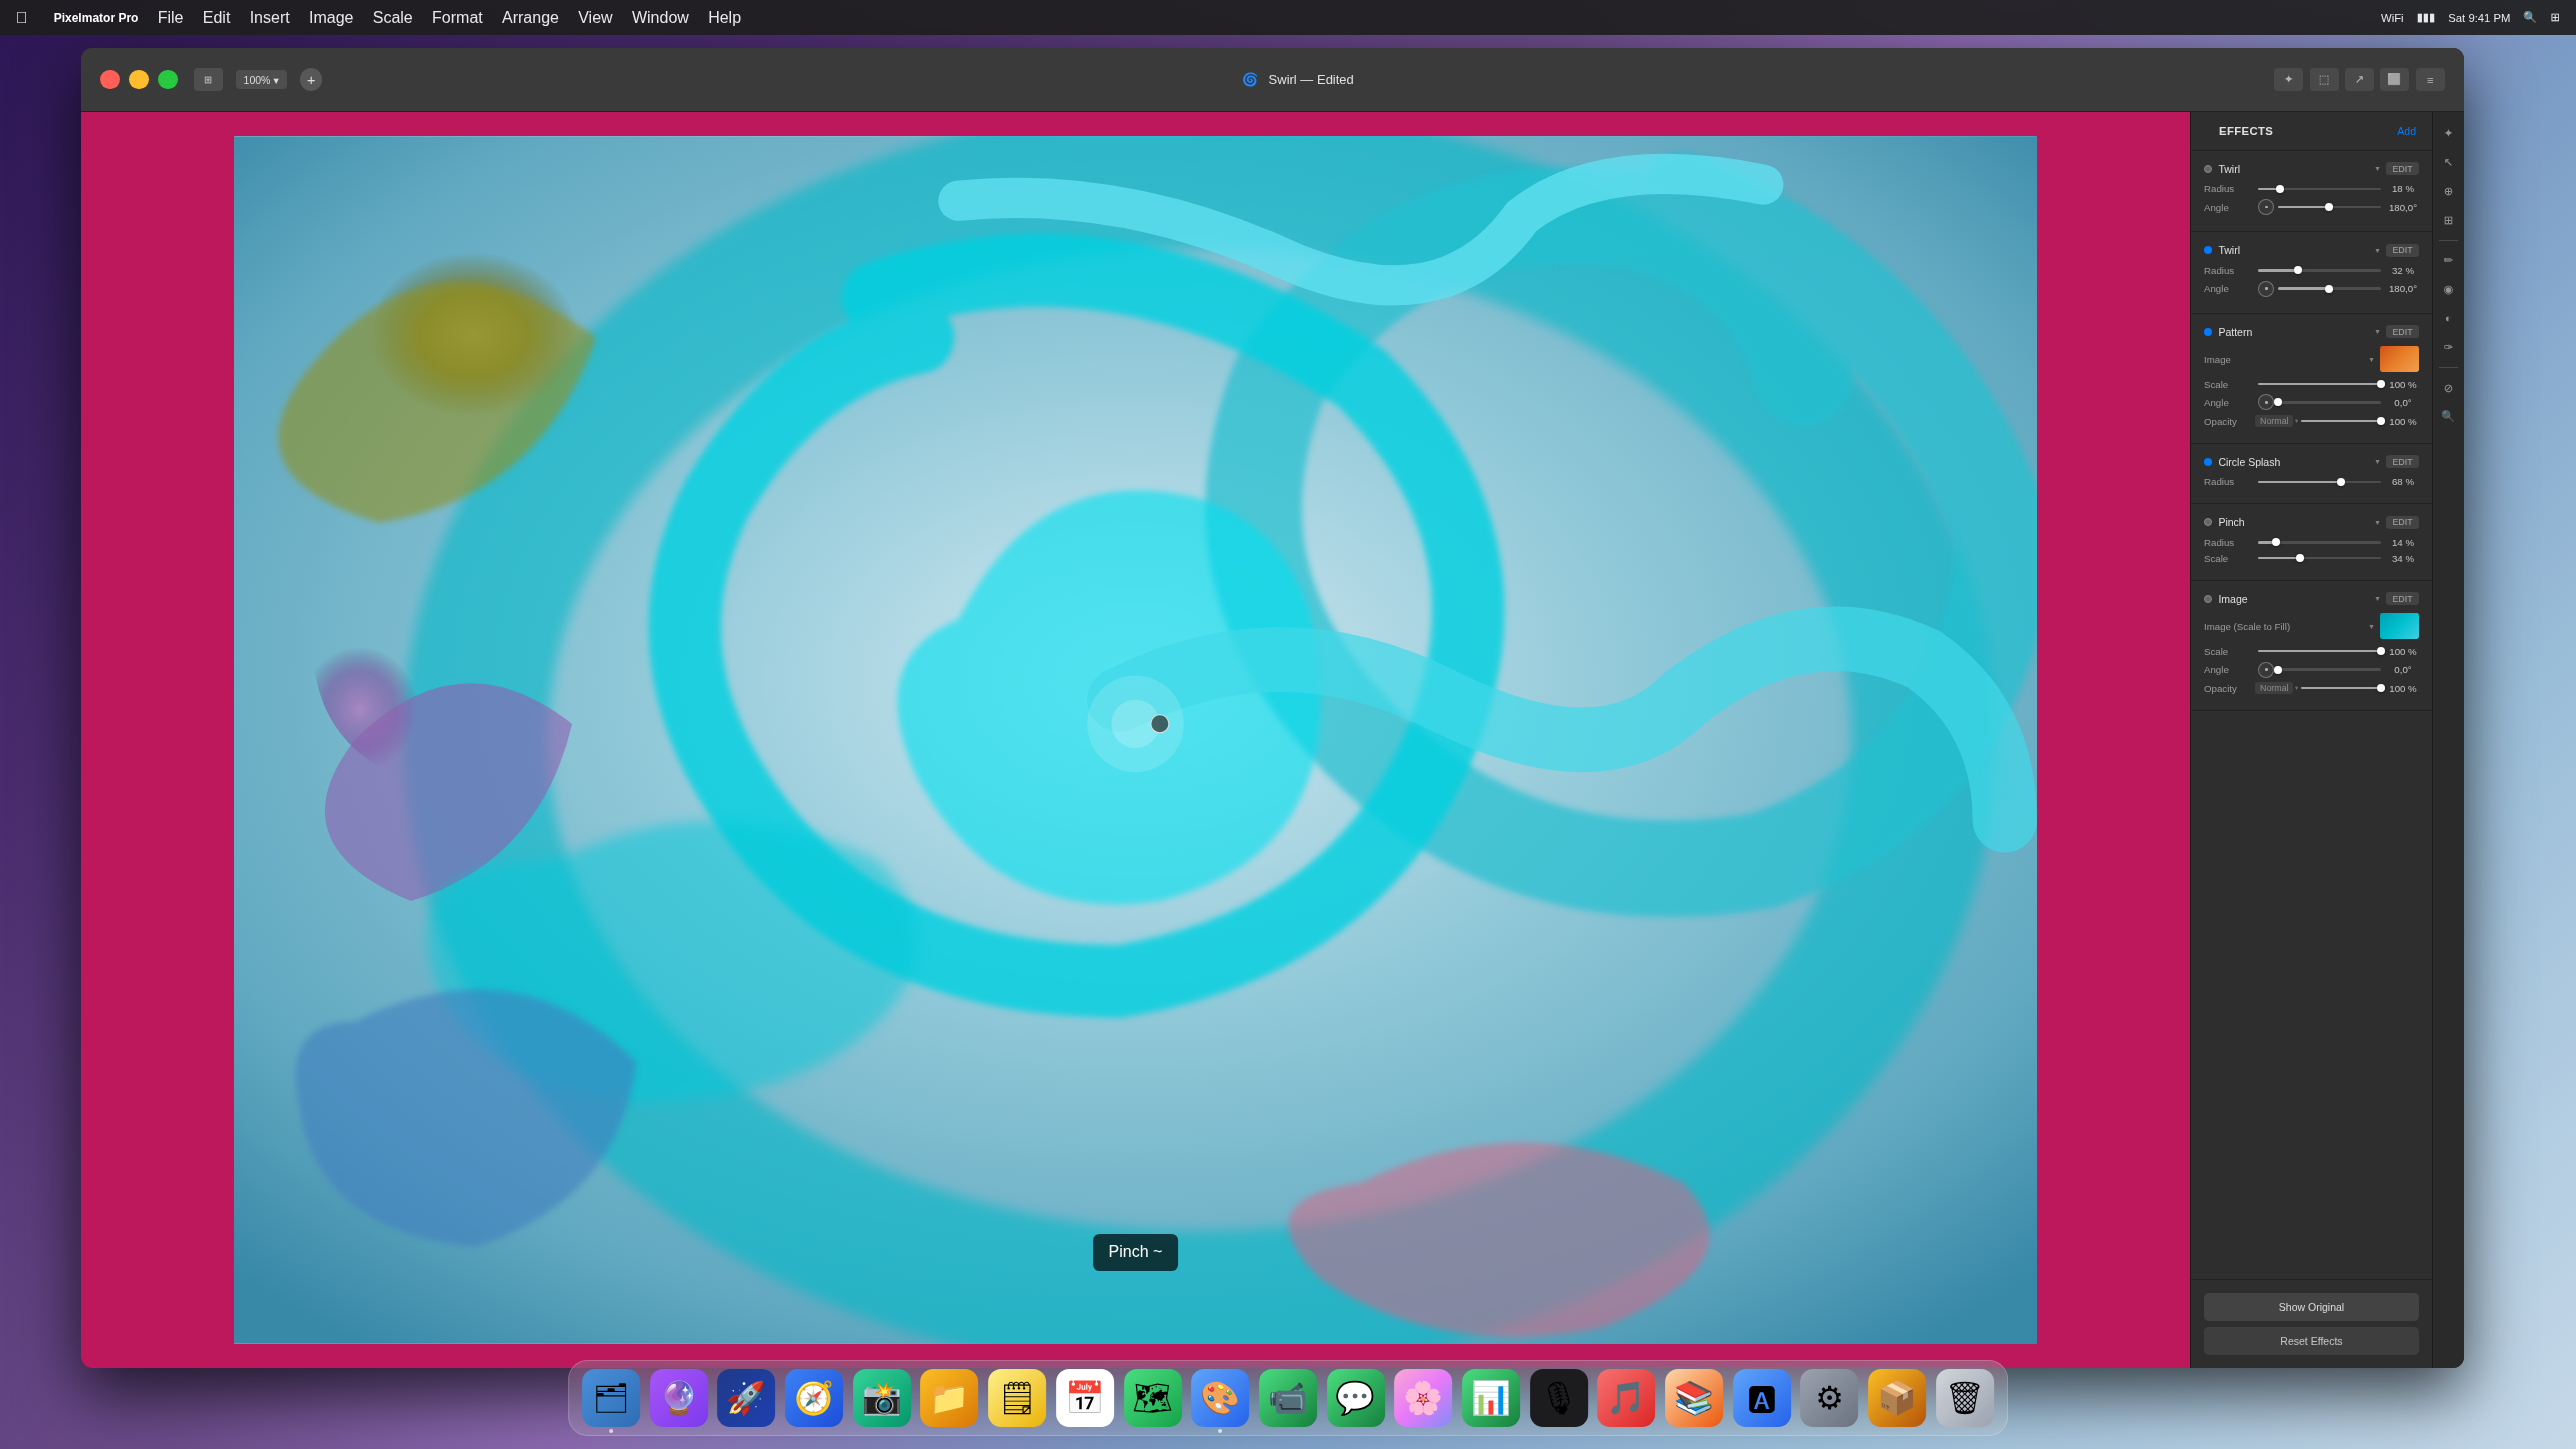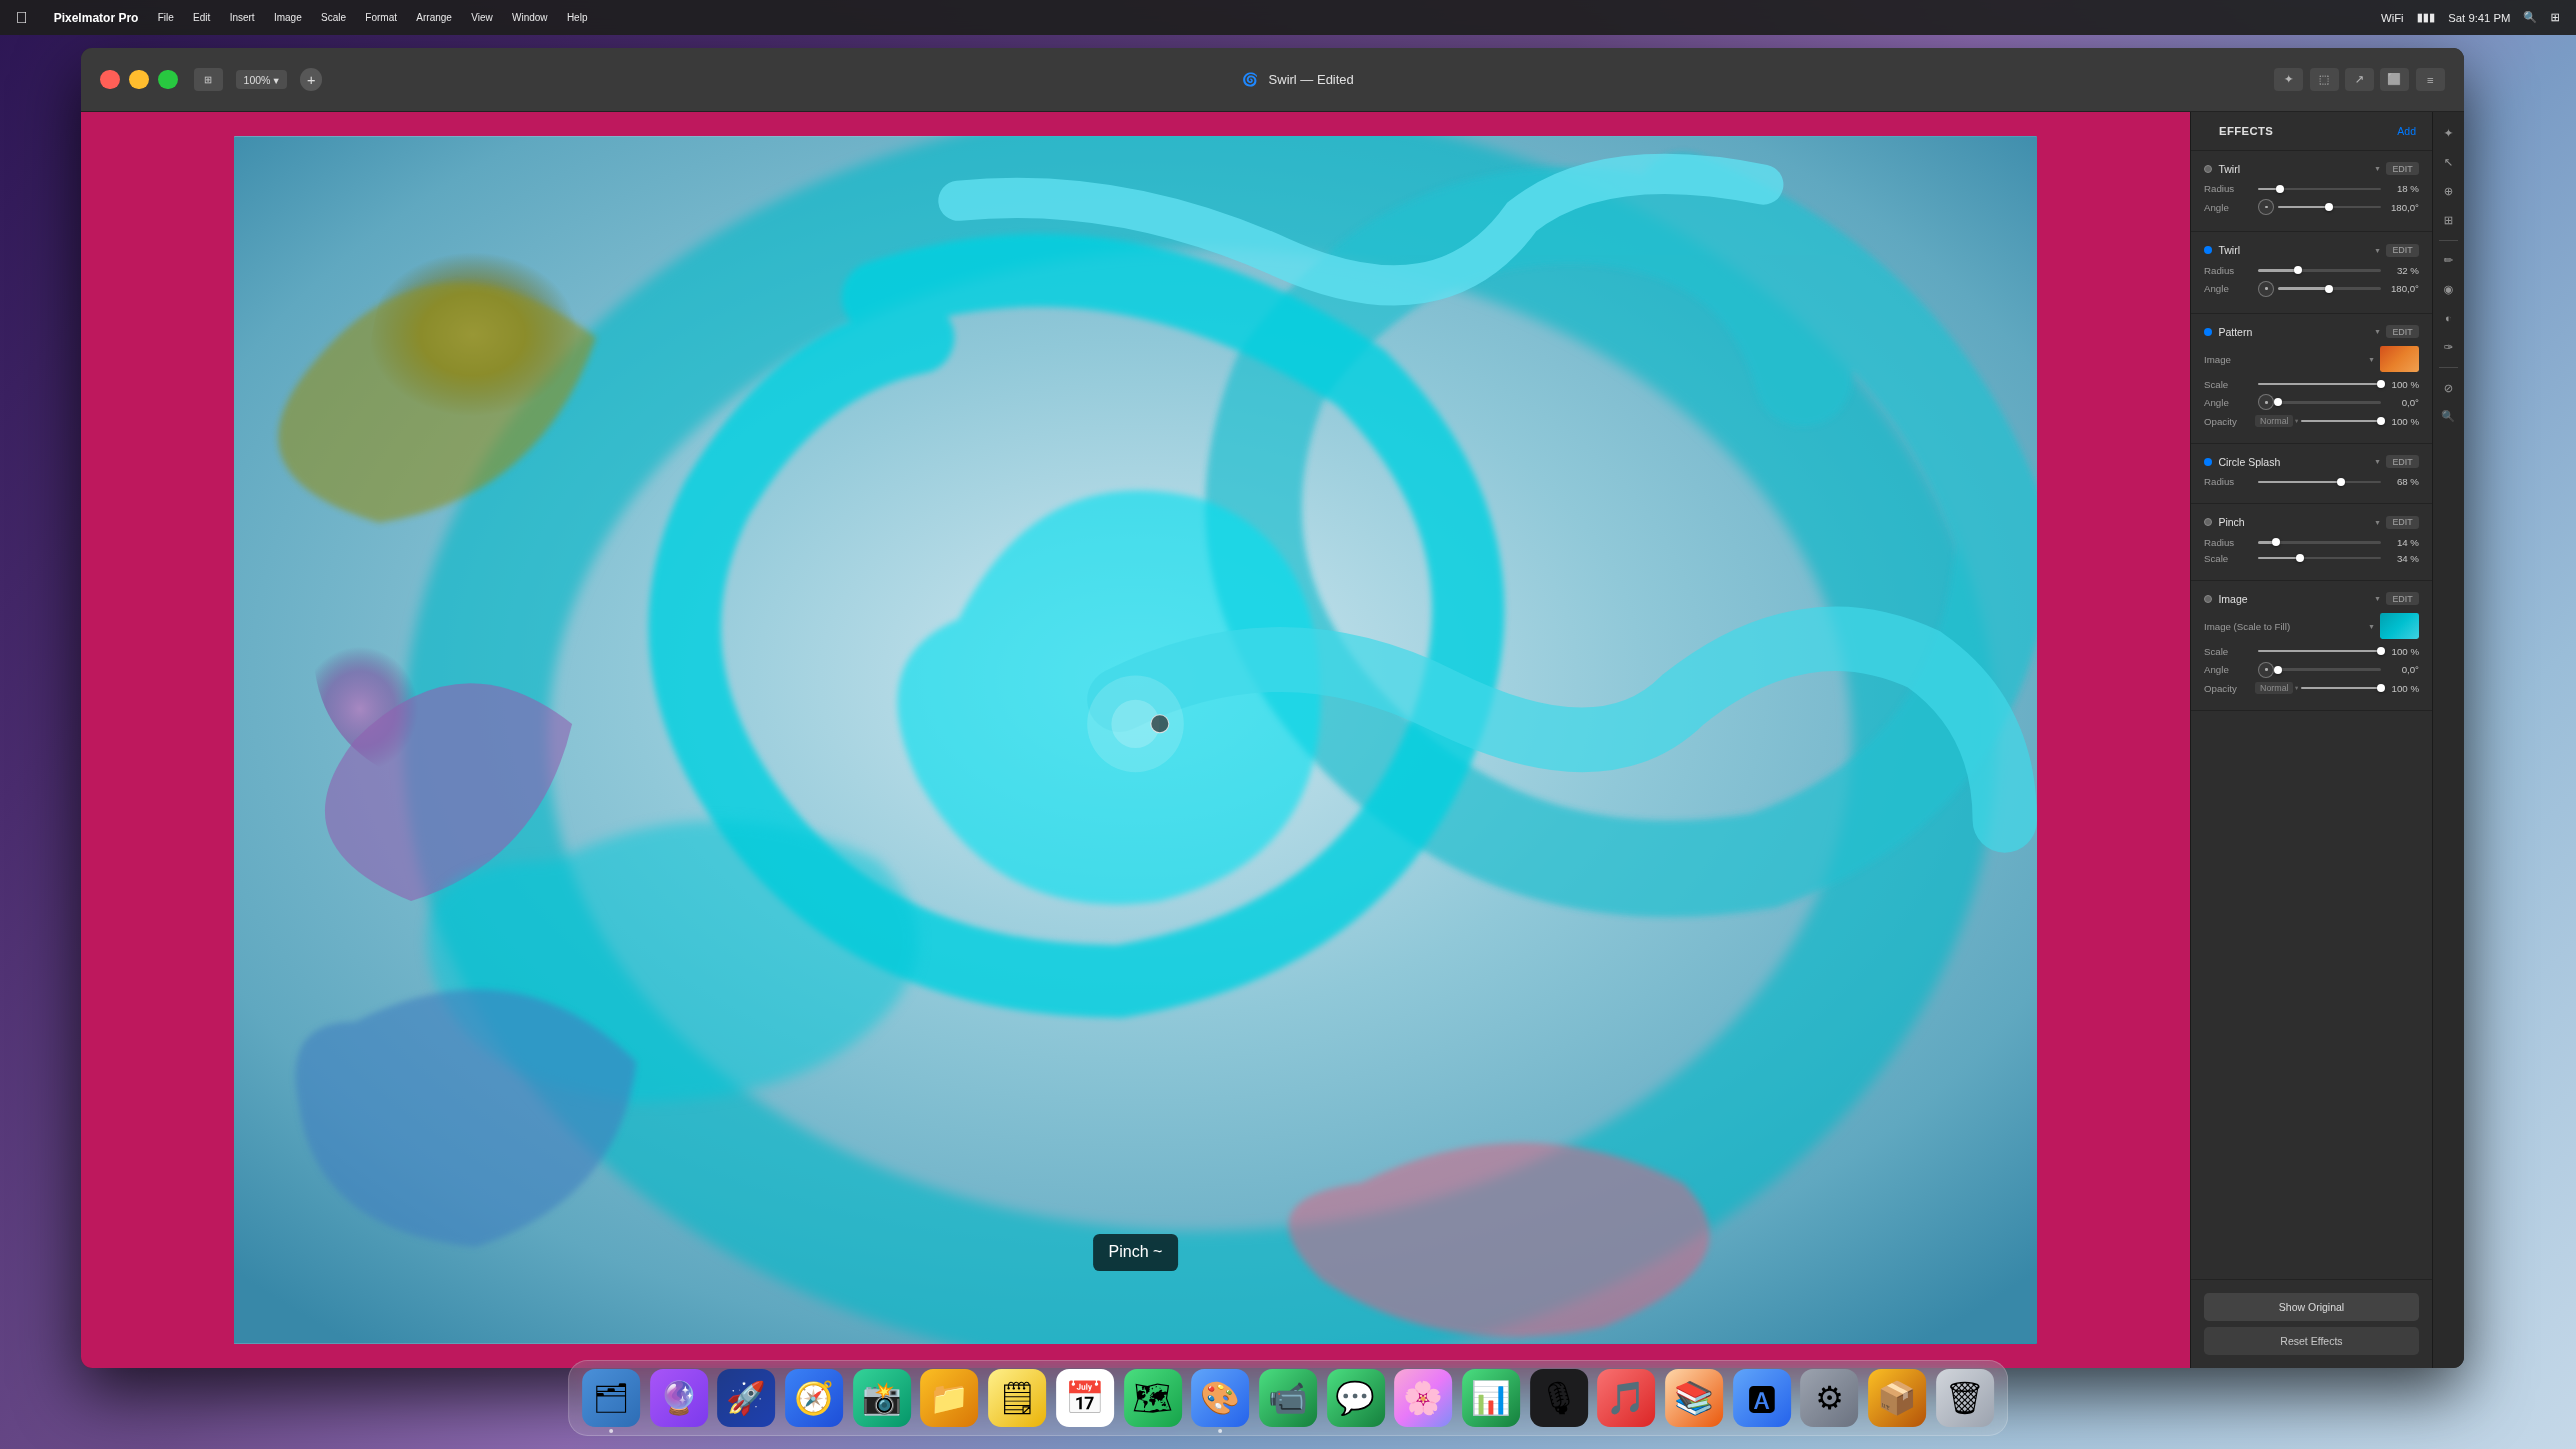--- a/index.html
+++ b/index.html
@@ -39,21 +39,21 @@
       font-size: 16px;
       color: #fff;
       margin-right: 6.4px;
     }
     .menubar-app-name {
       font-size: 12px;
       font-weight: 600;
       color: #fff;
     }
     .menubar-item {
-      font-size: 10px;
+      font-size: 16px;
       color: rgba(255,255,255,0.9);
       cursor: default;
     }
     .menubar-right {
       margin-left: auto;
       display: flex;
       align-items: center;
       gap: 13px;
       color: rgba(255,255,255,0.9);
       font-size: 11.3px;
@@ -308,21 +308,21 @@
       font-size: 9.7px;
       color: rgba(255,255,255,0.5);
       width: 48px;
       flex-shrink: 0;
     }
     .effect-param-value {
       font-size: 9.7px;
       color: rgba(255,255,255,0.7);
       margin-left: auto;
       min-width: 32px;
-      text-align: right;
+      text-align: center;
     }
     .slider-track {
       flex: 1;
       height: 2.4px;
       background: rgba(255,255,255,0.15);
       border-radius: 1.6px;
       position: relative;
       margin: 0 6.4px;
     }
     .slider-fill {

